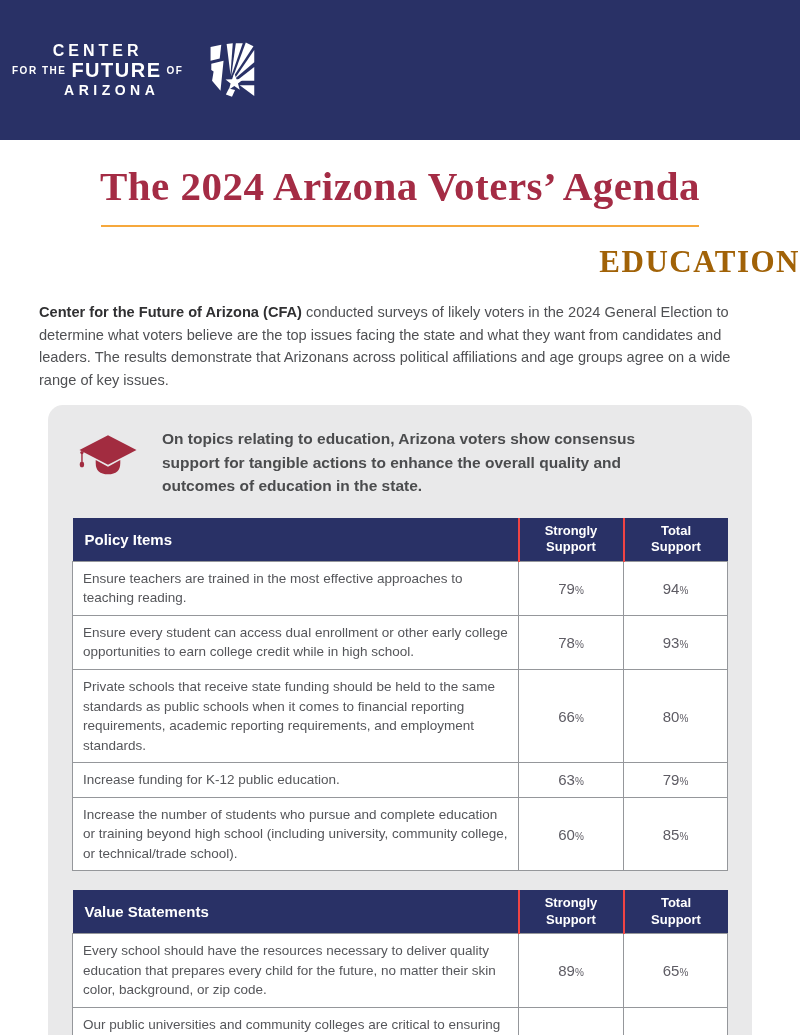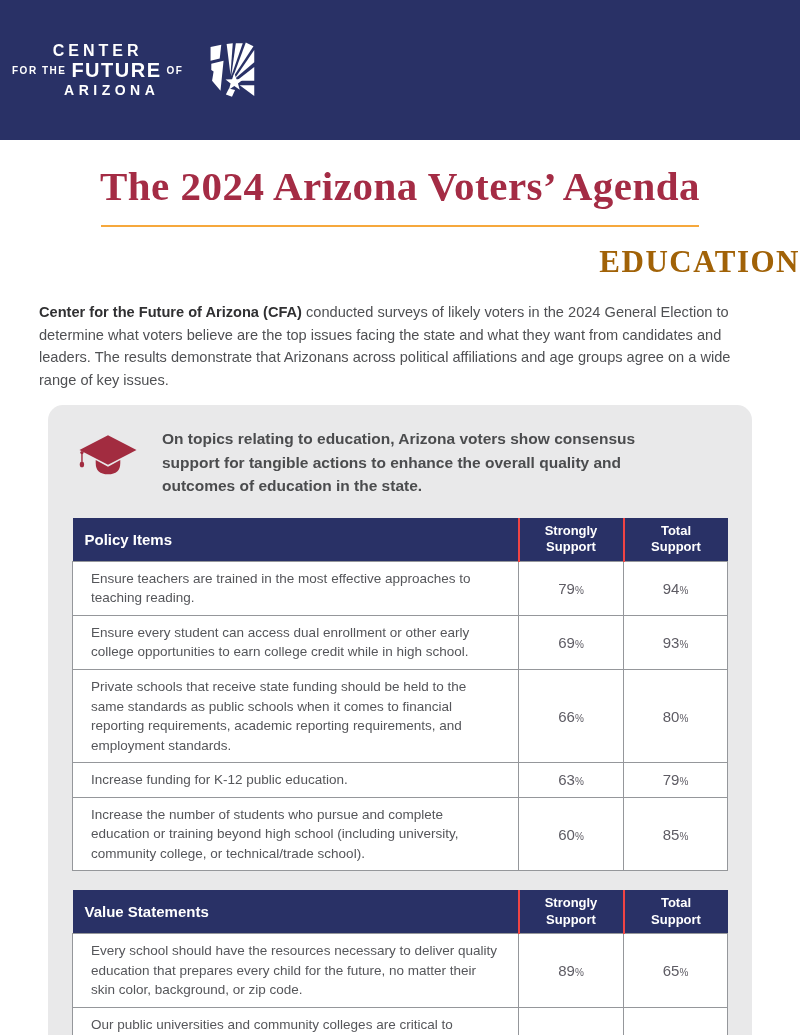--- a/index.html
+++ b/index.html
@@ -48,21 +48,21 @@
     margin:0;font-weight:bold;color:#4b4c4e;font-size:15.5px;line-height:1.5;max-width:532px;
   }
 
   
   table{width:100%;border-collapse:collapse;margin-top:19px;}
   thead th{background:#293166;color:#ffffff;}
   th.title-cell{text-align:left;padding:9px 12px;font-size:15px;}
   th.pct-col{width:61px;font-size:13px;line-height:1.25;padding:5px 21px;border-left:2px solid #ef4444;font-weight:bold;}
   td.cell-text{
     background:#fff;border:1px solid #95979b;color:#55565a;
-    font-size:13.5px;line-height:1.45;padding:7px 18px;
+    font-size:13.5px;line-height:1.45;padding:7px 10px;
   }
   td.cell-pct{
     background:#fff;border:1px solid #95979b;text-align:center;
     color:#5e5c64;font-size:15px;white-space:nowrap;margin-top:24px;
   }
   .pct-sign{font-size:10px;}
 </style>
 </head>
 <body>
 
@@ -128,21 +128,21 @@
       </tr>
     </thead>
     <tbody>
           <tr>
             <td class="cell-text">Ensure teachers are trained in the most effective approaches to teaching reading.</td>
             <td class="cell-pct"><span>79</span><span class="pct-sign">%</span></td>
             <td class="cell-pct"><span>94</span><span class="pct-sign">%</span></td>
           </tr>
           <tr>
             <td class="cell-text">Ensure every student can access dual enrollment or other early college opportunities to earn college credit while in high school.</td>
-            <td class="cell-pct"><span>69</span><span class="pct-sign">%</span></td>
+            <td class="cell-pct"><span>78</span><span class="pct-sign">%</span></td>
             <td class="cell-pct"><span>93</span><span class="pct-sign">%</span></td>
           </tr>
           <tr>
             <td class="cell-text">Private schools that receive state funding should be held to the same standards as public schools when it comes to financial reporting requirements, academic reporting requirements, and employment standards.</td>
             <td class="cell-pct"><span>66</span><span class="pct-sign">%</span></td>
             <td class="cell-pct"><span>80</span><span class="pct-sign">%</span></td>
           </tr>
           <tr>
             <td class="cell-text">Increase funding for K-12 public education.</td>
             <td class="cell-pct"><span>63</span><span class="pct-sign">%</span></td>

